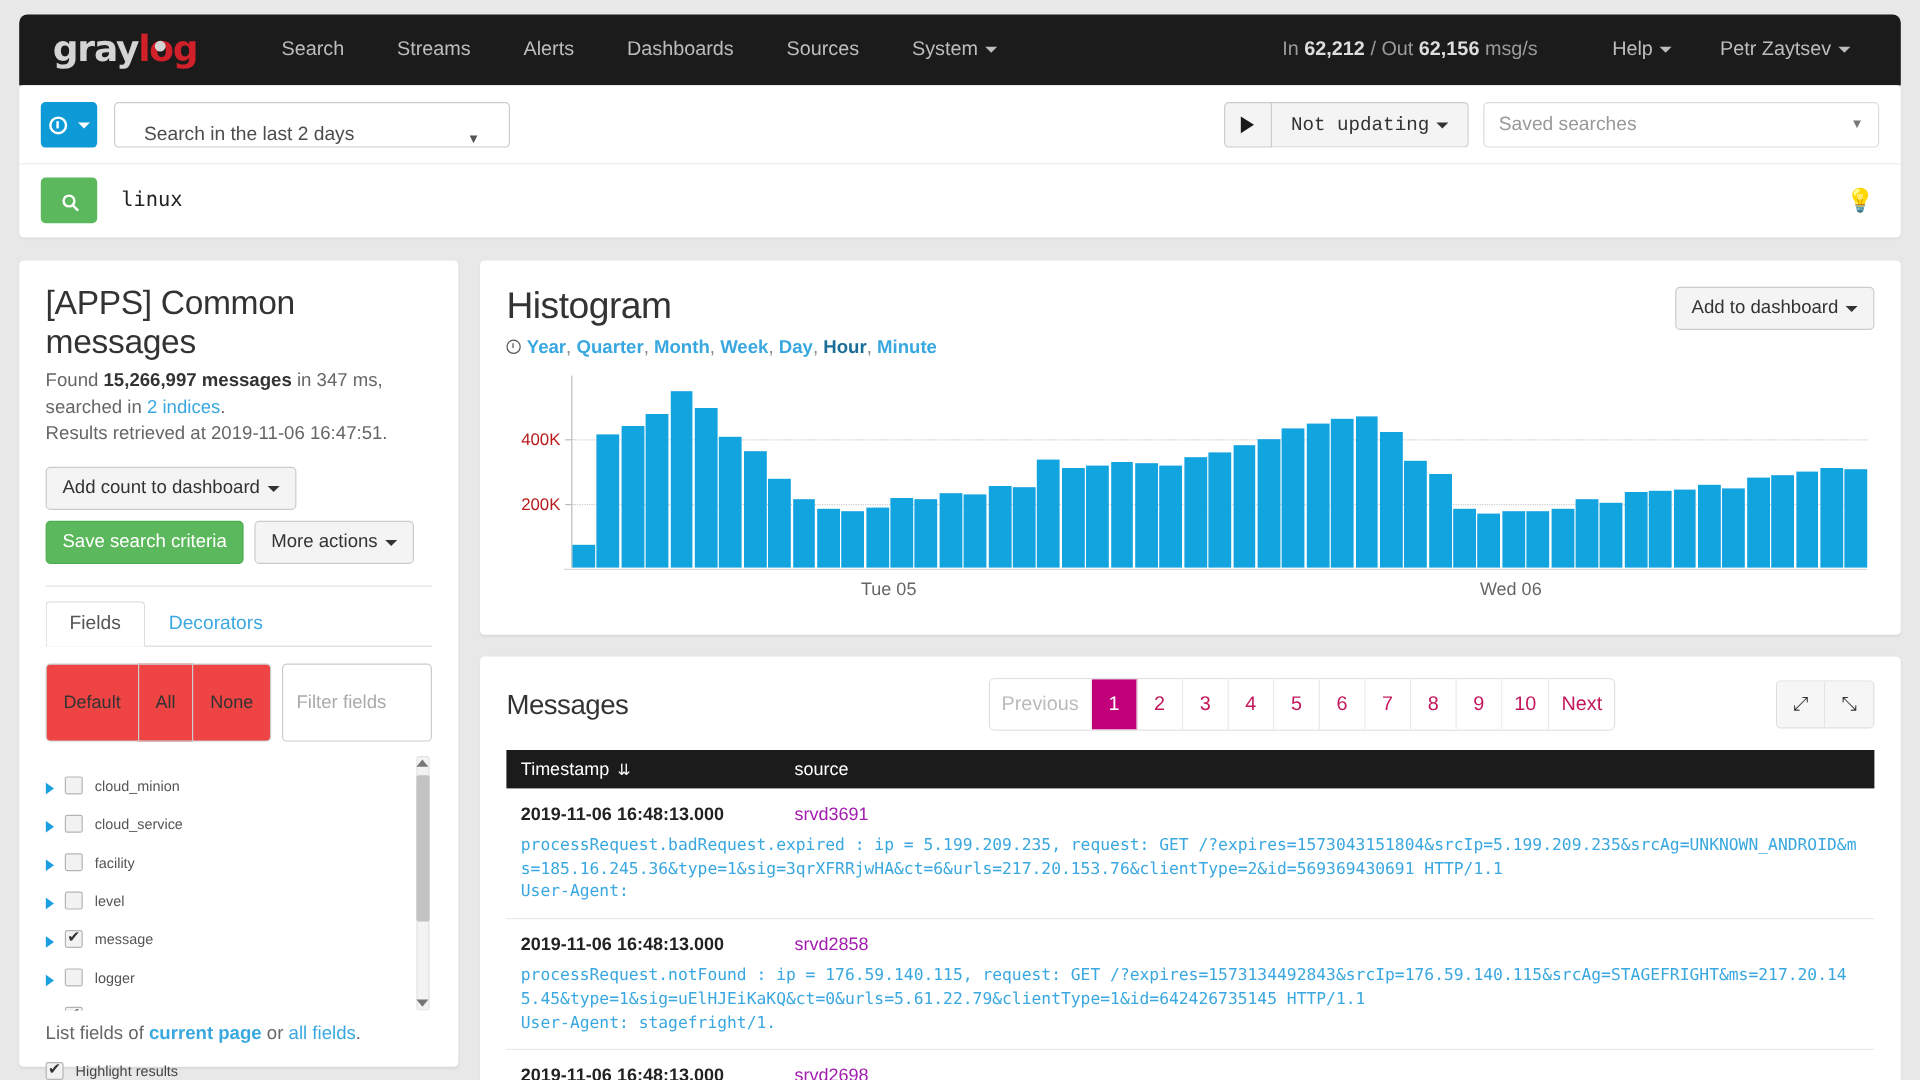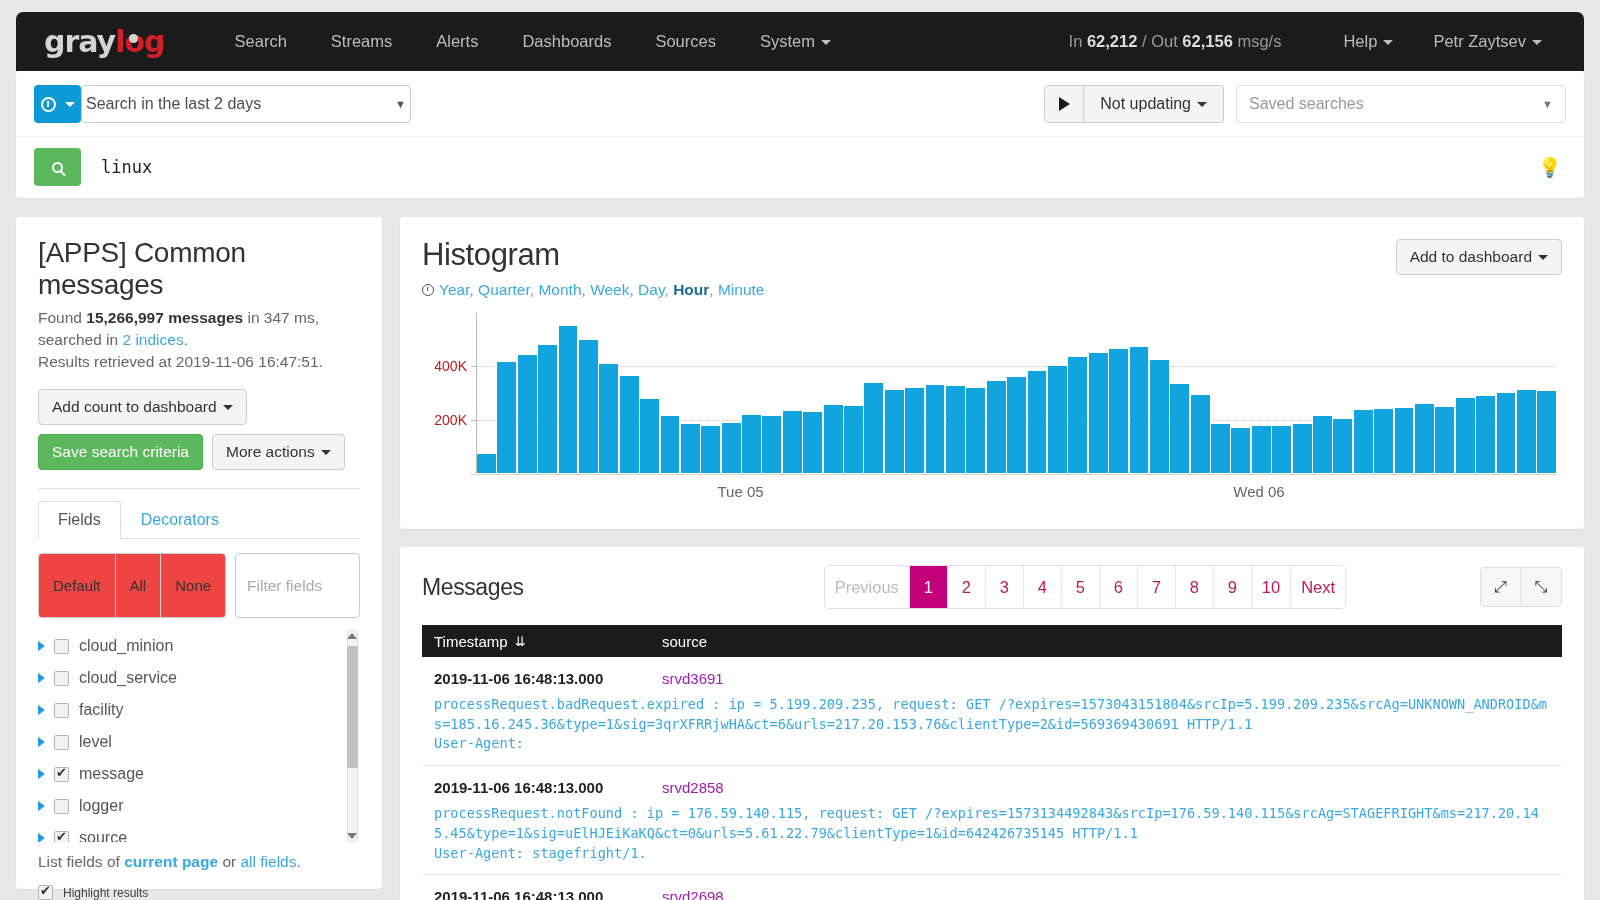--- a/index.html
+++ b/index.html
@@ -84,33 +84,34 @@
   }
   .clock {
     width: 15px; height: 15px; border-radius: 50%;
     border: 2px solid #fff; position: relative;
   }
   .clock::after {
     content:""; position:absolute; left: 4.5px; top: 2px;
     width: 2px; height: 6px; background: #fff;
   }
   .timerange-select {
+    margin-left: 14px;
     width: 330px; height: 38px;
     border: 1px solid #ccc; border-radius: 4px;
     background: #fff;
-    display: flex; align-items: center;
-    padding: 0 4px;
+    display: flex; align-items: flex-end;
+    padding: 0 24px;
     font-size: 16px; color: #4d4d4d;
     cursor: pointer;
   }
   .timerange-select .tri {
     margin-left: auto; font-size: 11px; color: #555;
   }
   .sb-right { margin-left: auto; display: flex; align-items: center; }
-  .btn-group { display: flex; }
+  .btn-group { display: flex; font-family: Liberation Mono, monospace; }
   .btn-play {
     width: 40px; height: 38px;
     background: #f4f4f4; border: 1px solid #ccc;
     border-radius: 4px 0 0 4px;
     display: flex; align-items: center; justify-content: center;
     cursor: pointer;
   }
   .btn-play .tri-r {
     width: 0; height: 0;
     border-top: 7px solid transparent;
@@ -234,22 +235,22 @@
     min-width: 0;
   }
   .filter-input::placeholder { color: #aaa; }
 
   .fieldlist {
     margin-top: 12px; position: relative;
     height: 212px; overflow: hidden;
     padding-right: 20px;
   }
   .field-row {
-    display: flex; align-items: center;
-    height: 32px; font-size: 16px; color: #555;
+    display: flex; align-items: flex-end;
+    height: 32px; font-size: 12px; color: #555;
   }
   .arrow-r {
     width: 0; height: 0; margin-right: 9px;
     border-top: 5px solid transparent;
     border-bottom: 5px solid transparent;
     border-left: 7px solid #1c9fe0;
     cursor: pointer; flex: none;
   }
   .cbx {
     width: 15px; height: 15px; border: 1px solid #b5b5b5;
@@ -297,21 +298,21 @@
   .hist-subs { margin-top: 8px; font-size: 15.5px; color: #3aa8e0; }
   .hist-subs .clock-sm {
     display:inline-block; width: 12px; height: 12px;
     border: 1.6px solid #555; border-radius: 50%;
     position: relative; margin-right: 5px; vertical-align: -1px;
   }
   .hist-subs .clock-sm::after{
     content:""; position:absolute; left:3.5px; top:1.5px;
     width:1.6px; height:4.5px; background:#555;
   }
-  .hist-subs .sub { cursor: pointer; }
+  .hist-subs .sub { cursor: pointer; font-weight: bold; }
   .hist-subs .sub.active { color: #1b6d96; font-weight: bold; }
   .hist-subs .sep { color: #888; }
   .btn-add-dash {
     position: absolute; right: 22px; top: 22px;
   }
   .chart-wrap {
     position: relative; margin-top: 14px;
     height: 200px;
   }
   .plot {

